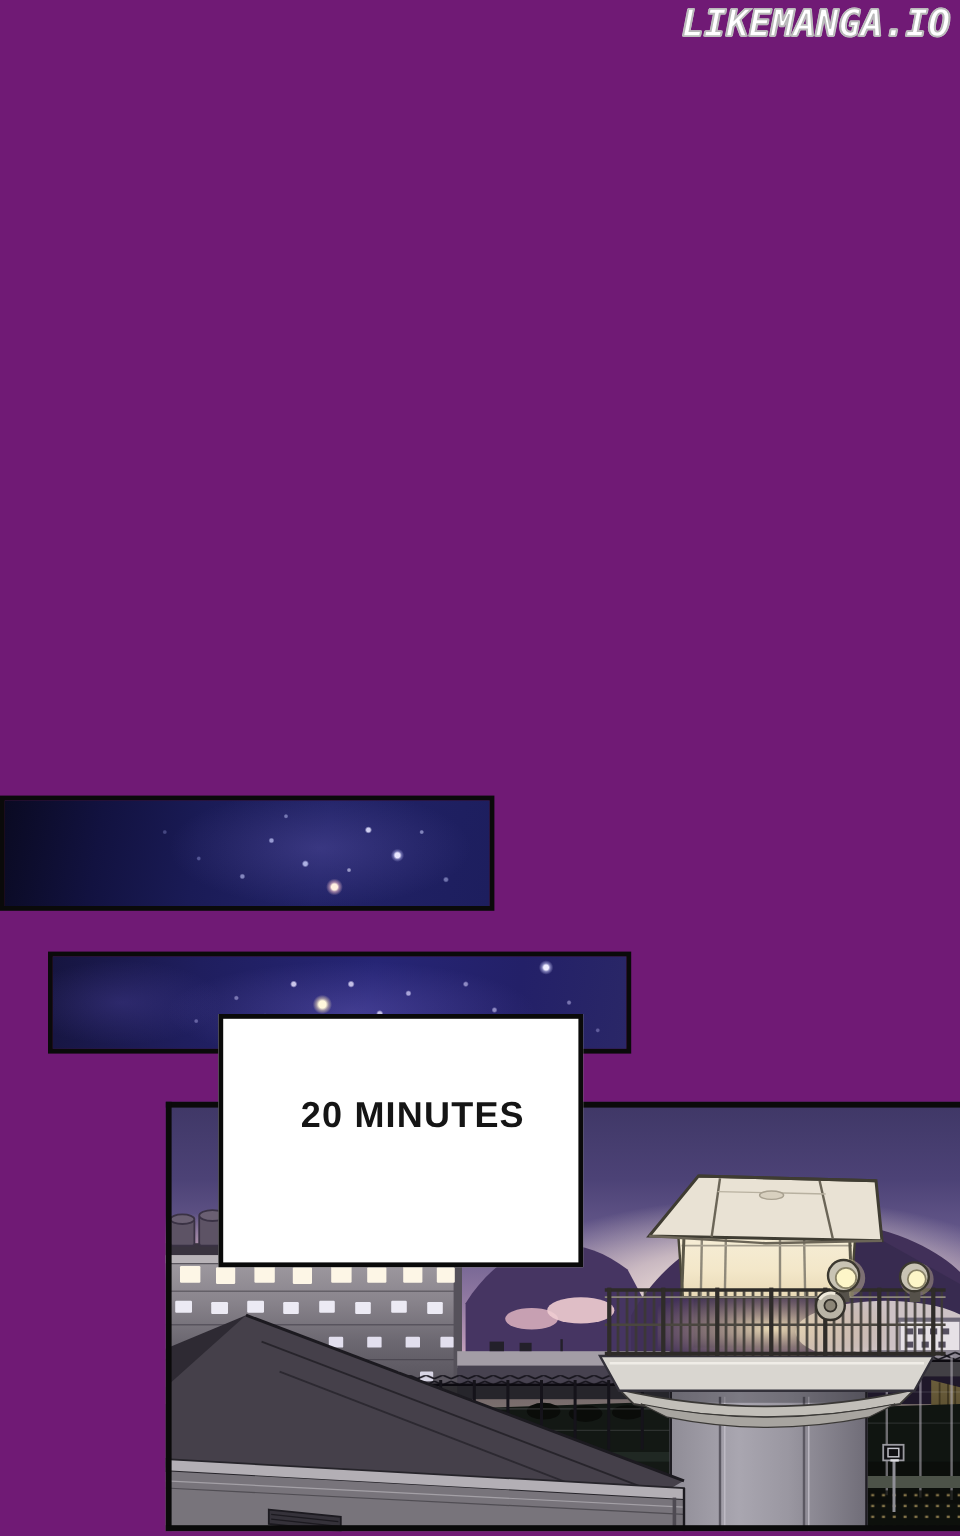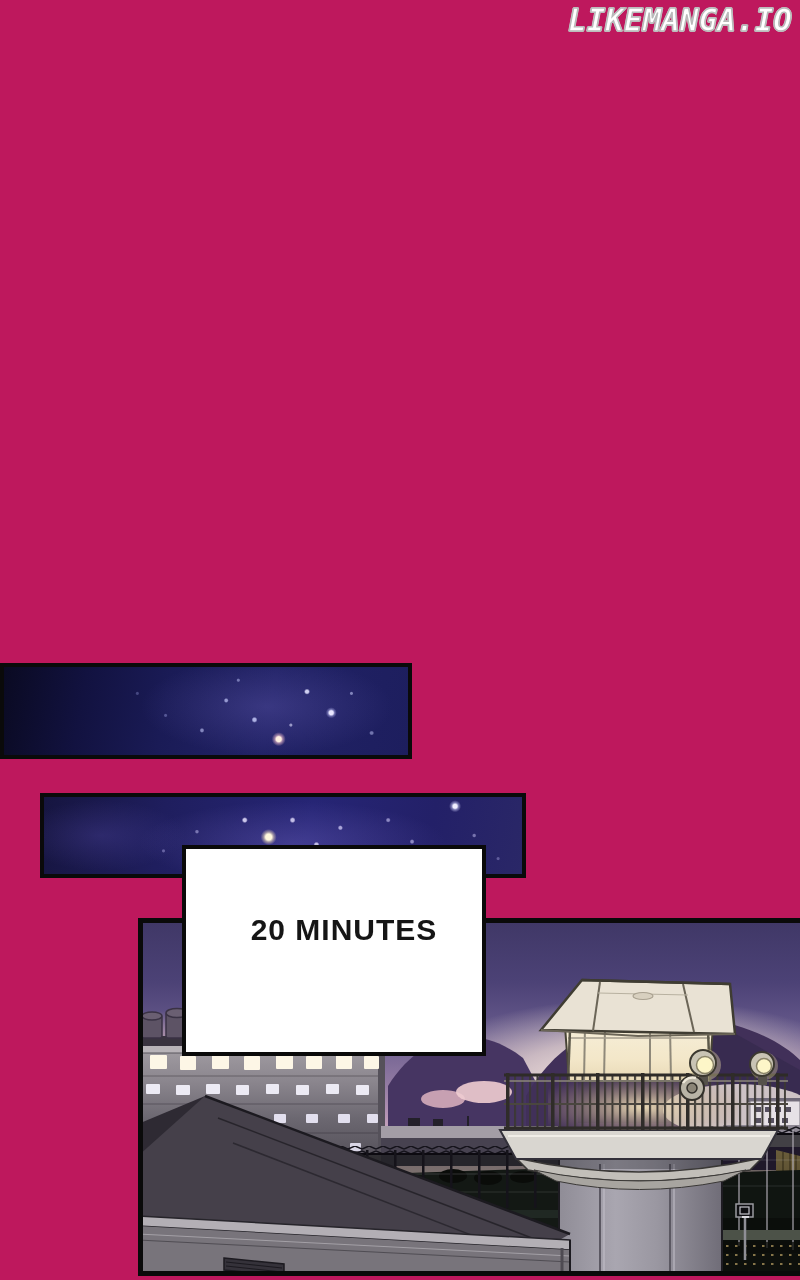--- a/index.html
+++ b/index.html
@@ -1,17 +1,17 @@
 <!DOCTYPE html>
 <html><head>
 <meta charset="utf-8">
 <style>
   html,body{margin:0;padding:0;background:#ffffff;}
   .page{
-    position:relative;width:800px;height:1280px;background:#be185d;
+    position:relative;width:800px;height:1280px;background:#701a75;
     overflow:hidden;font-family:"Liberation Sans",sans-serif;
   }
   
   .watermark{
     position:absolute;top:2px;right:8px;
     font-family:"DejaVu Sans Mono",monospace;
     font-style:italic;font-weight:bold;font-size:31px;
     color:#ffffff;letter-spacing:0px;
     -webkit-text-stroke:1.4px #b9b9b9;
     text-shadow:1px 0 #c9c9c9,-1px 0 #c9c9c9,0 1px #c9c9c9,0 -1px #c9c9c9;

